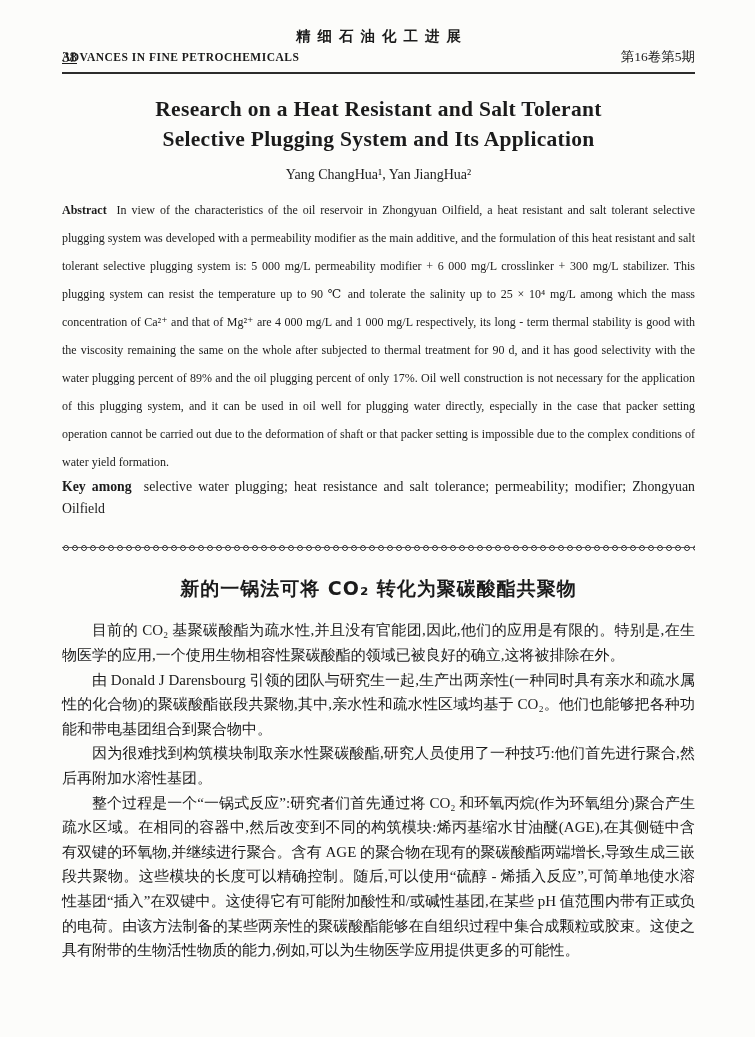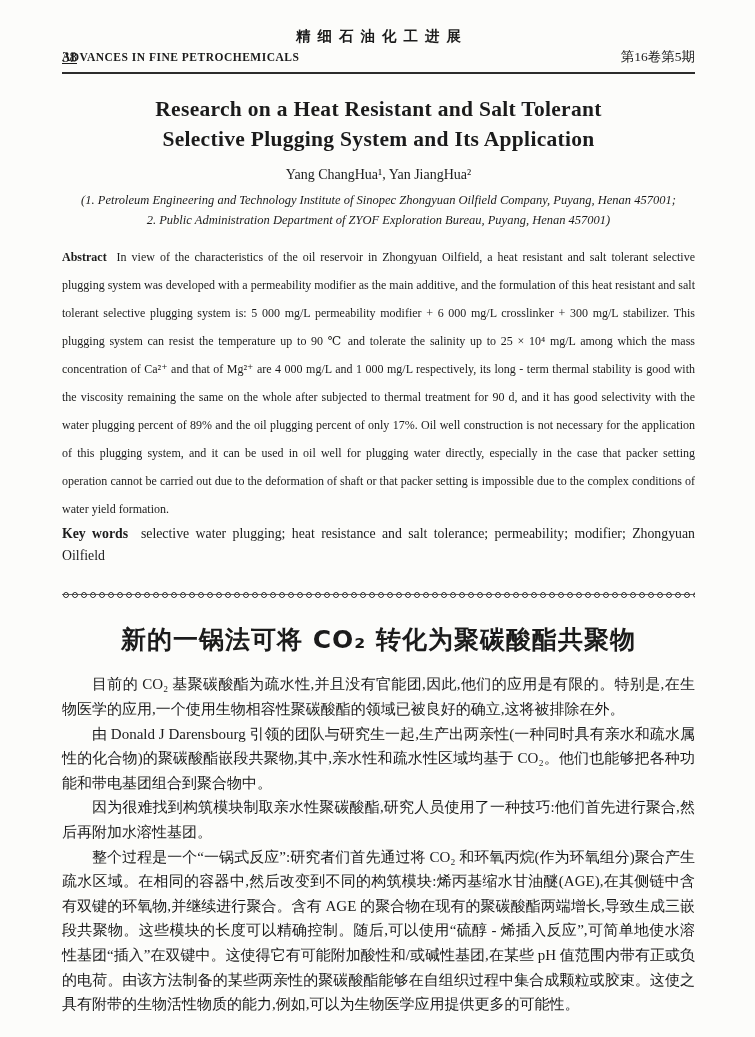--- a/index.html
+++ b/index.html
@@ -97,21 +97,21 @@
       radial-gradient(circle at 4px 4px, rgba(60,60,60,0) 1.6px, #4a4a4a 1.7px, #4a4a4a 2.8px, rgba(60,60,60,0) 3px),
       linear-gradient(to bottom, transparent 3px, #5a5a5a 3px, #5a5a5a 4.4px, transparent 4.4px);
     background-size: 9px 8px, 9px 8px;
     background-repeat: repeat-x, repeat-x;
   }
   
   .news-title {
     margin-top: 24px;
     text-align: center;
     font-family: "DejaVu Sans", "Liberation Sans", sans-serif;
-    font-size: 25px;
+    font-size: 19px;
     font-weight: bold;
     letter-spacing: 1px;
   }
   .news-body {
     margin-top: 16px;
     font-size: 15px;
     line-height: 24.6px;
     text-align: justify;
   }
   .news-body p {
@@ -129,26 +129,24 @@
       <span class="page-number">38</span>
       <div class="journal-en">ADVANCES IN FINE PETROCHEMICALS</div>
       <span class="issue-info">第16卷第5期</span>
     </div>
     <hr class="header-rule">
   </div>
 
   <h1 class="article-title">Research on a Heat Resistant and Salt Tolerant
 Selective Plugging System and Its Application</h1>
   <div class="article-authors">Yang ChangHua¹, Yan JiangHua²</div>
-  <div class="article-affiliations">(1. Petroleum Engineering and Technology Institute of Sinopec Zhongyuan Oilfield Company, Puyang, Henan 457001;
-2. Public Administration Department of ZYOF Exploration Bureau, Puyang, Henan 457001)</div>
 
   <p class="abstract-block"><span class="lead">Abstract</span>&nbsp;&nbsp;<span>In view of the characteristics of the oil reservoir in Zhongyuan Oilfield, a heat resistant and salt tolerant selective plugging system was developed with a permeability modifier as the main additive, and the formulation of this heat resistant and salt tolerant selective plugging system is: 5 000 mg/L permeability modifier + 6 000 mg/L crosslinker + 300 mg/L stabilizer. This plugging system can resist the temperature up to 90 ℃ and tolerate the salinity up to 25 × 10⁴ mg/L among which the mass concentration of Ca²⁺ and that of Mg²⁺ are 4 000 mg/L and 1 000 mg/L respectively, its long - term thermal stability is good with the viscosity remaining the same on the whole after subjected to thermal treatment for 90 d, and it has good selectivity with the water plugging percent of 89% and the oil plugging percent of only 17%. Oil well construction is not necessary for the application of this plugging system, and it can be used in oil well for plugging water directly, especially in the case that packer setting operation cannot be carried out due to the deformation of shaft or that packer setting is impossible due to the complex conditions of water yield formation.</span></p>
 
-  <p class="keywords-block"><span class="lead">Key words</span>&nbsp;&nbsp;<span>selective water plugging; heat resistance and salt tolerance; permeability; modifier; Zhongyuan Oilfield</span></p>
+  <p class="keywords-block"><span class="lead">Key among</span>&nbsp;&nbsp;<span>selective water plugging; heat resistance and salt tolerance; permeability; modifier; Zhongyuan Oilfield</span></p>
 
   <div class="section-divider"></div>
 
   <h2 class="news-title">新的一锅法可将 CO₂ 转化为聚碳酸酯共聚物</h2>
   <div class="news-body">
     <p>目前的 CO₂ 基聚碳酸酯为疏水性,并且没有官能团,因此,他们的应用是有限的。特别是,在生物医学的应用,一个使用生物相容性聚碳酸酯的领域已被良好的确立,这将被排除在外。</p>
     <p>由 Donald J Darensbourg 引领的团队与研究生一起,生产出两亲性(一种同时具有亲水和疏水属性的化合物)的聚碳酸酯嵌段共聚物,其中,亲水性和疏水性区域均基于 CO₂。他们也能够把各种功能和带电基团组合到聚合物中。</p>
     <p>因为很难找到构筑模块制取亲水性聚碳酸酯,研究人员使用了一种技巧:他们首先进行聚合,然后再附加水溶性基团。</p>
     <p>整个过程是一个“一锅式反应”:研究者们首先通过将 CO₂ 和环氧丙烷(作为环氧组分)聚合产生疏水区域。在相同的容器中,然后改变到不同的构筑模块:烯丙基缩水甘油醚(AGE),在其侧链中含有双键的环氧物,并继续进行聚合。含有 AGE 的聚合物在现有的聚碳酸酯两端增长,导致生成三嵌段共聚物。这些模块的长度可以精确控制。随后,可以使用“硫醇 - 烯插入反应”,可简单地使水溶性基团“插入”在双键中。这使得它有可能附加酸性和/或碱性基团,在某些 pH 值范围内带有正或负的电荷。由该方法制备的某些两亲性的聚碳酸酯能够在自组织过程中集合成颗粒或胶束。这使之具有附带的生物活性物质的能力,例如,可以为生物医学应用提供更多的可能性。</p>
   </div>

